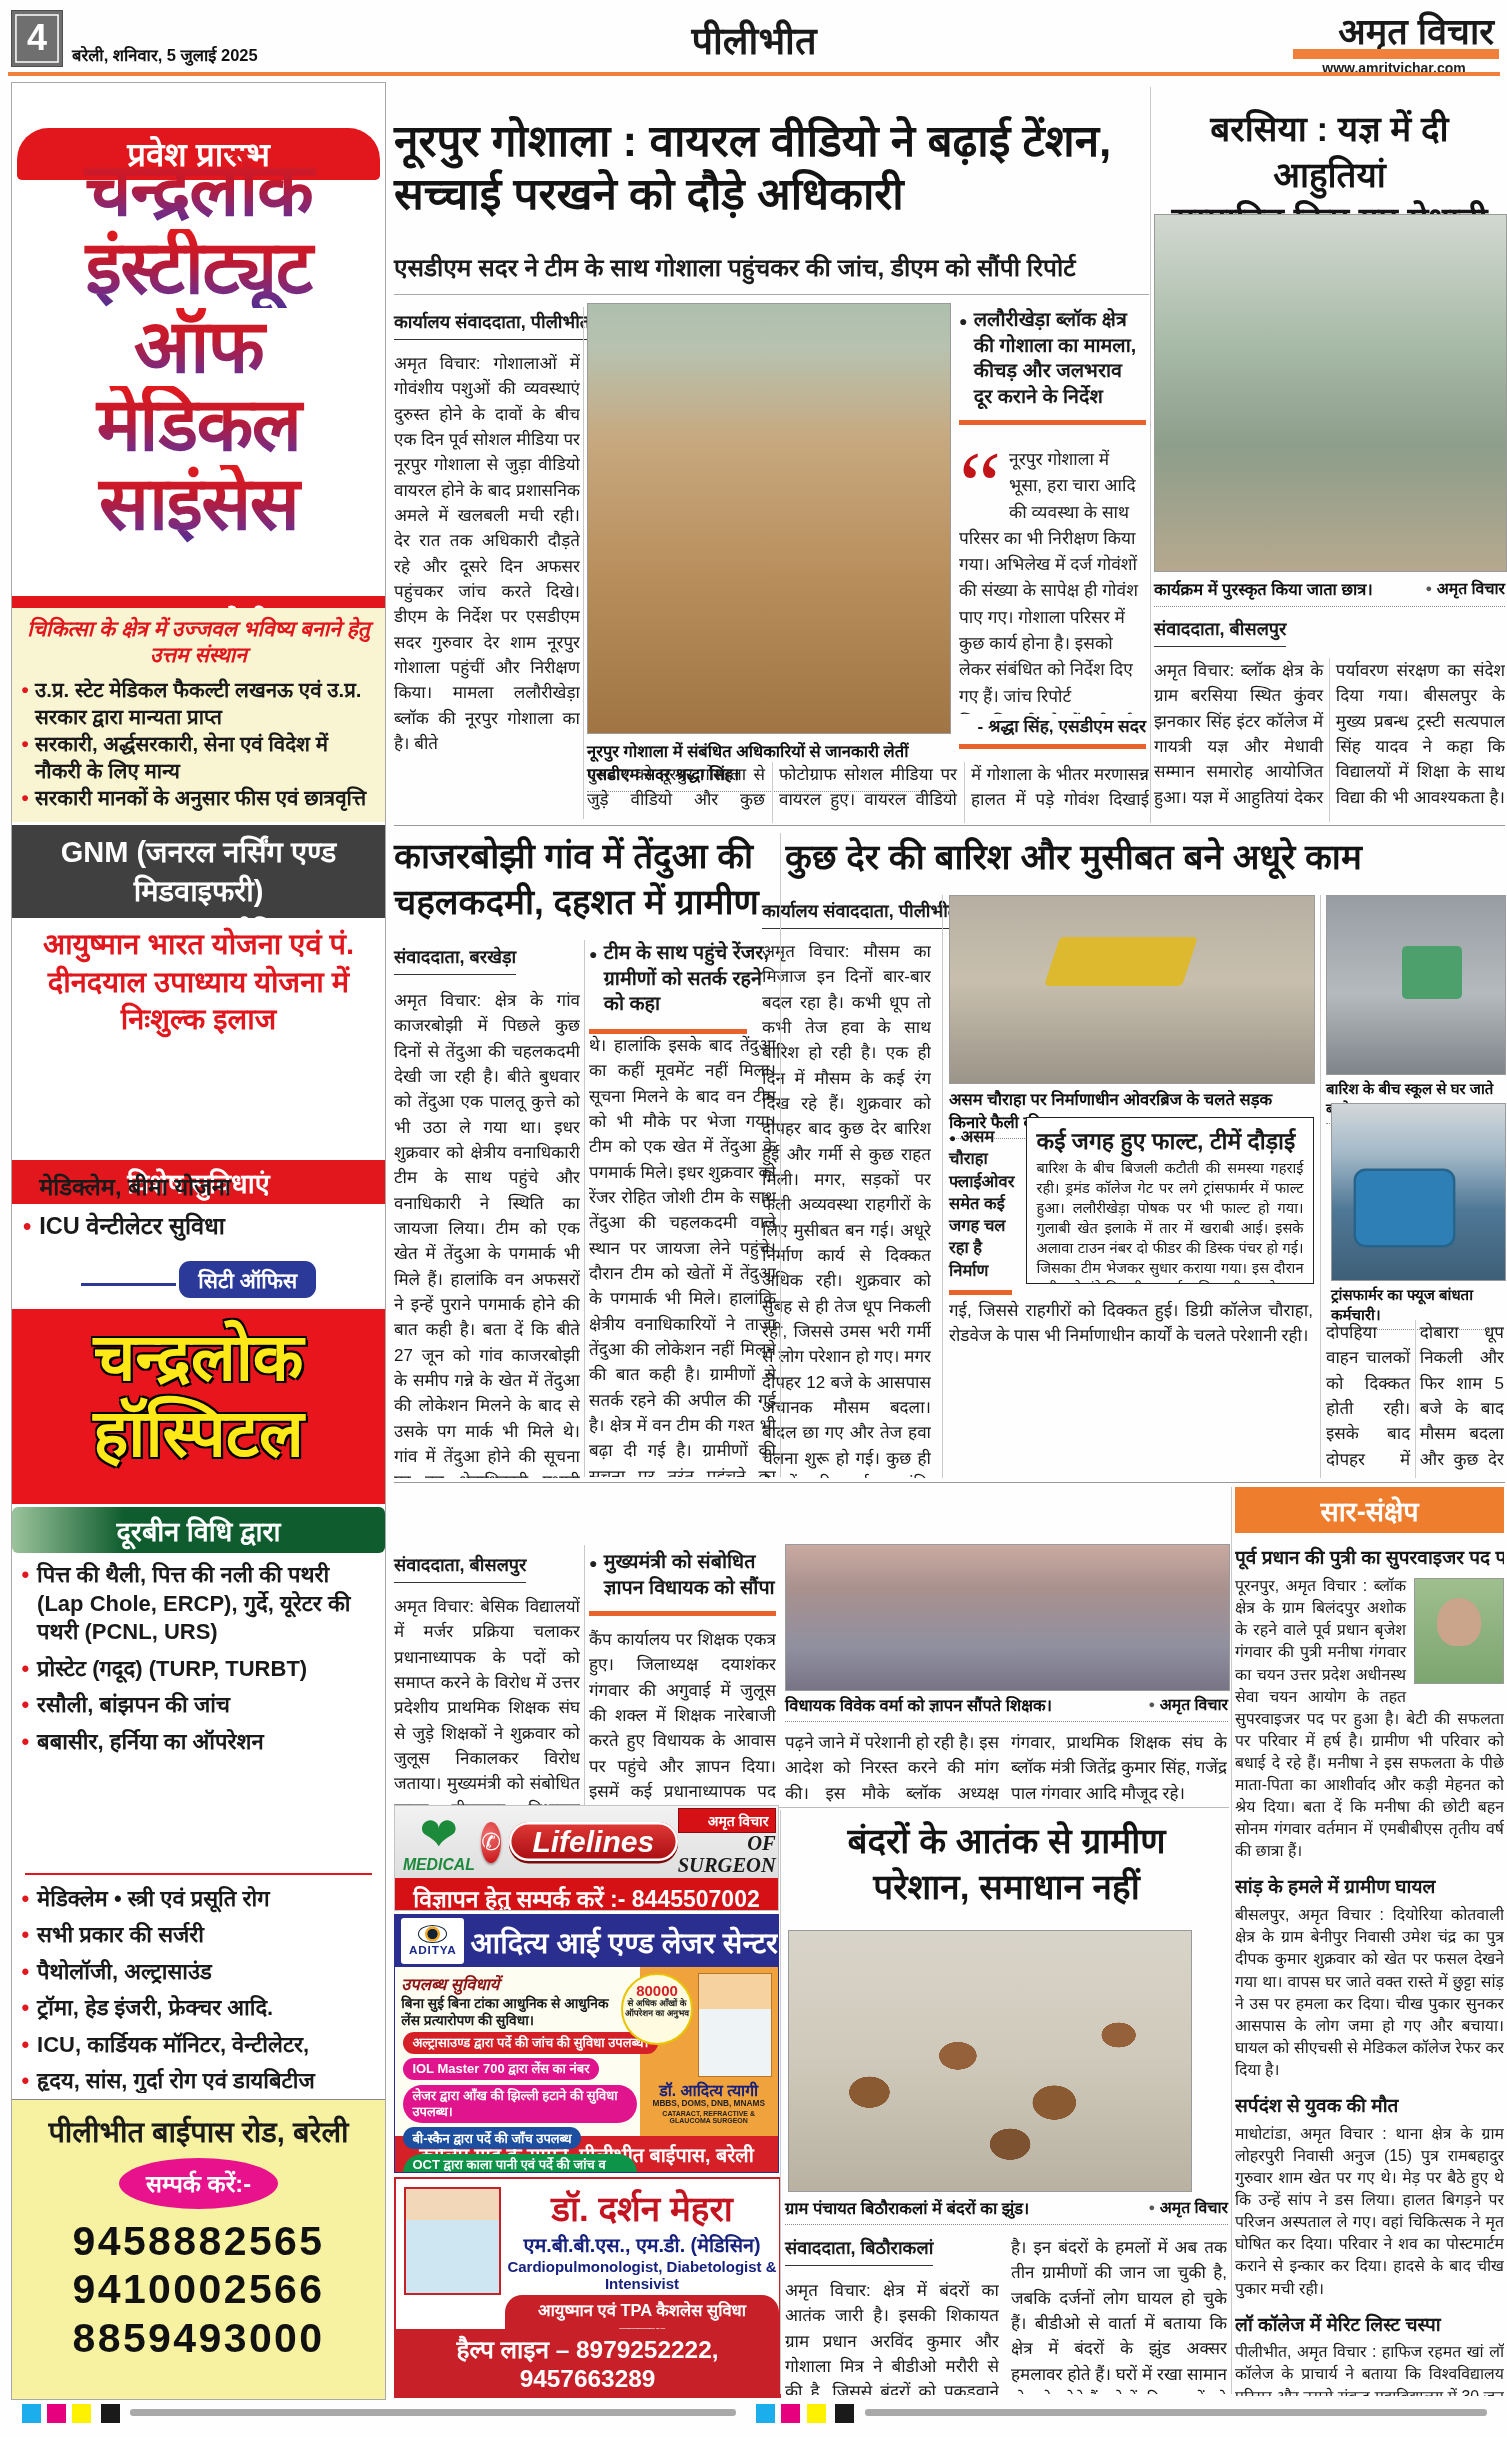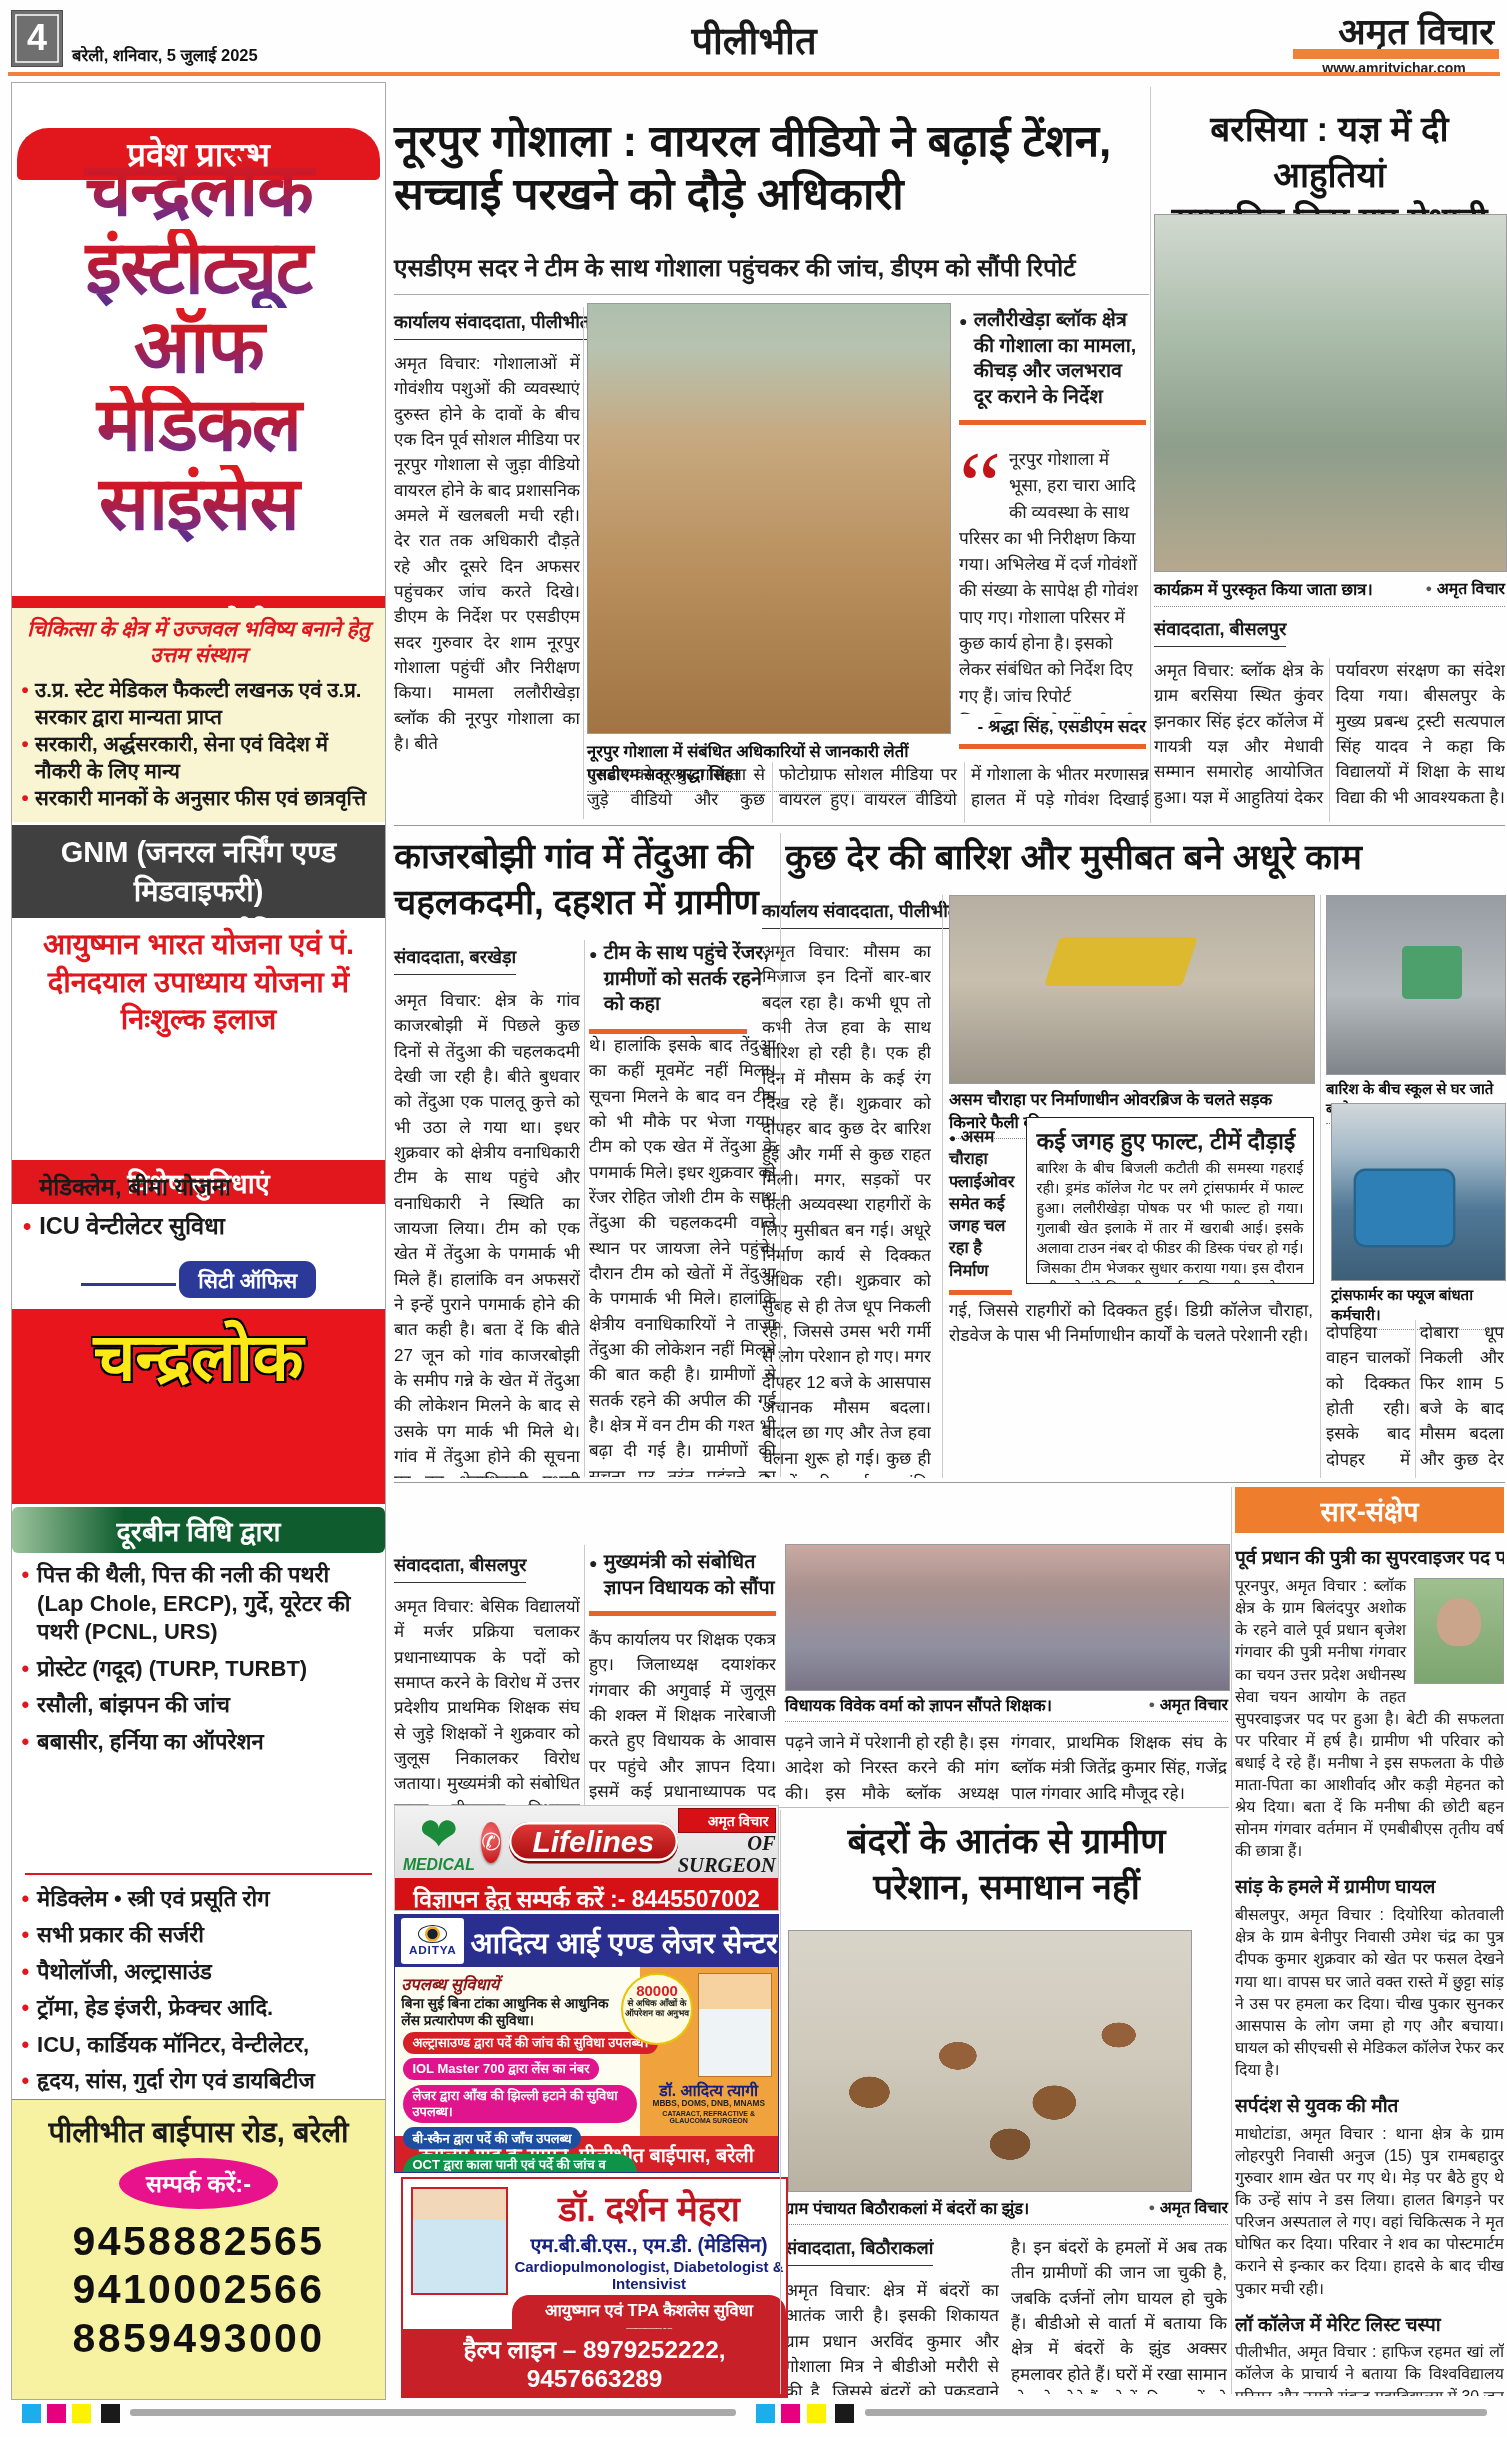--- a/index.html
+++ b/index.html
@@ -211,20 +211,21 @@
           <span class="dot">•</span>
           <span>ICU वेन्टीलेटर सुविधा</span>
         </div>
     </div>
     <div class="abs" style="left:0; right:0; top:1178px; text-align:center;">
       <span style="display:inline-block; width:95px; height:2.4px; background:#2b3a99; vertical-align:middle;"></span>
       <span class="citypill">सिटी ऑफिस</span>
     </div>
     <div class="abs" style="left:0; right:0; top:1226px; height:195px; background:#e8151c; padding-top:11px; box-sizing:border-box;">
       <div class="hospname">चन्द्रलोक</div>
+      <div class="hospname">हॉस्पिटल</div>
     </div>
     <div class="abs greenbar" style="left:0; right:0; top:1424px; height:46px; font-size:27px;">दूरबीन विधि द्वारा</div>
     <div class="abs clip" style="left:9.5px; right:6.3px; top:1478px; height:309px;">
       <div class="svc">
           <span class="dot">•</span>
           <span>पित्त की थैली, पित्त की नली की पथरी (Lap Chole, ERCP), गुर्दे, यूरेटर की पथरी (PCNL, URS)</span>
         </div>
       <div class="svc">
           <span class="dot">•</span>
           <span>प्रोस्टेट (गदूद) (TURP, TURBT)</span>
@@ -450,21 +451,21 @@
         <div class="t">से अधिक आँखों के ऑपरेशन का अनुभव</div>
       </div>
       <div class="ad-docphoto"></div>
       <div class="ad-docname">डॉ. आदित्य त्यागी</div>
       <div class="ad-docq">MBBS, DOMS, DNB, MNAMS</div>
       <div class="ad-docs">CATARACT, REFRACTIVE &amp; GLAUCOMA SURGEON</div>
     </div>
     <div class="ad-addr">ट्यूलिप ग्रांड के सामने, पीलीभीत बाईपास, बरेली</div>
   </div>
 
-  <div class="adbox dm-box clip" style="left:394px; top:2177px; width:383px; height:217px;margin-left:7px;">
+  <div class="adbox dm-box clip" style="left:394px; top:2177px; width:383px; height:217px;">
     <div class="dm-photo"></div>
     <div style="margin-left:109px; padding-top:4.7px;">
       <div class="dm-name">डॉ. दर्शन मेहरा</div>
       <div class="dm-deg">एम.बी.बी.एस., एम.डी. (मेडिसिन)</div>
       <div class="dm-spec">Cardiopulmonologist, Diabetologist &amp; Intensivist</div>
       <div style="text-align:center; margin-top:3.2px;"><span class="dm-badge">आयुष्मान एवं TPA कैशलेस सुविधा उपलब्ध</span></div>
     </div>
     <div class="dm-treats" style="margin:4.7px 6.3px 0;">डायबिटीज, थायराइड, डेंगू, मलेरिया, टी.बी., पेट रोग, गठिया, फेफड़ों के रोग, तेज बुखार, एलर्जी, जटिल रोगों का उचित इलाज</div>
 
     <div class="dm-strip" style="position:absolute; left:0; right:0; bottom:0;">हैल्प लाइन – 8979252222, 9457663289</div>

